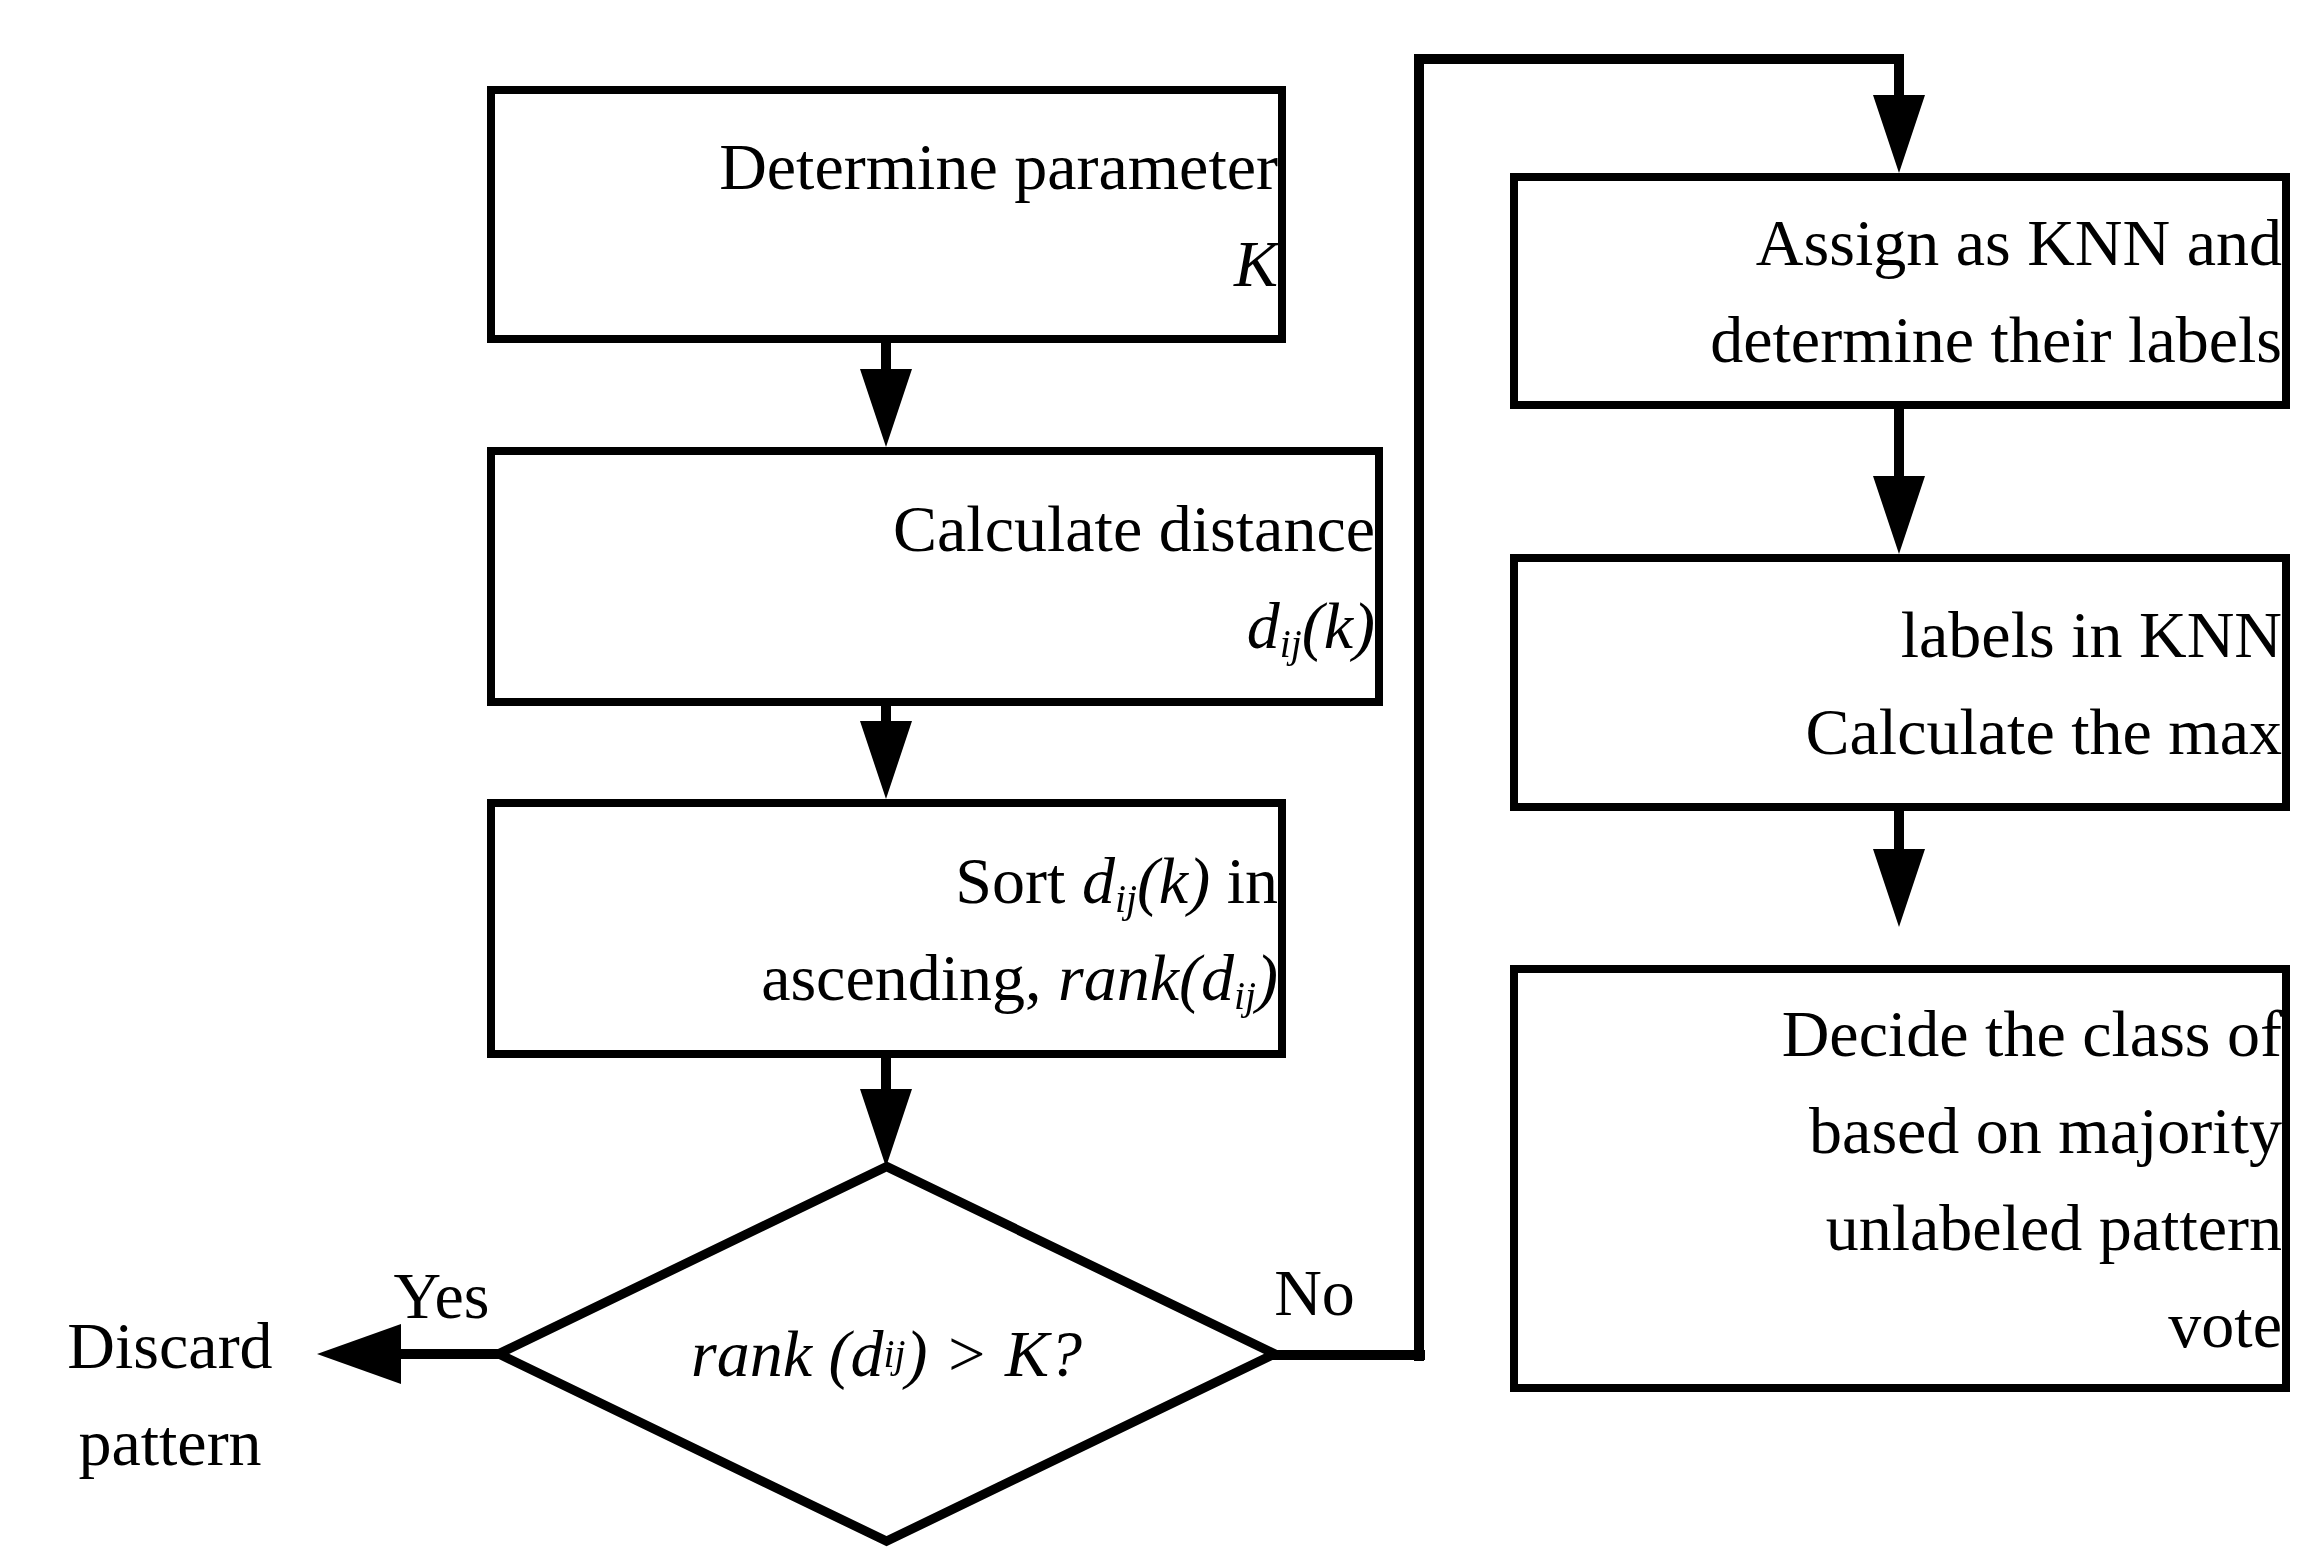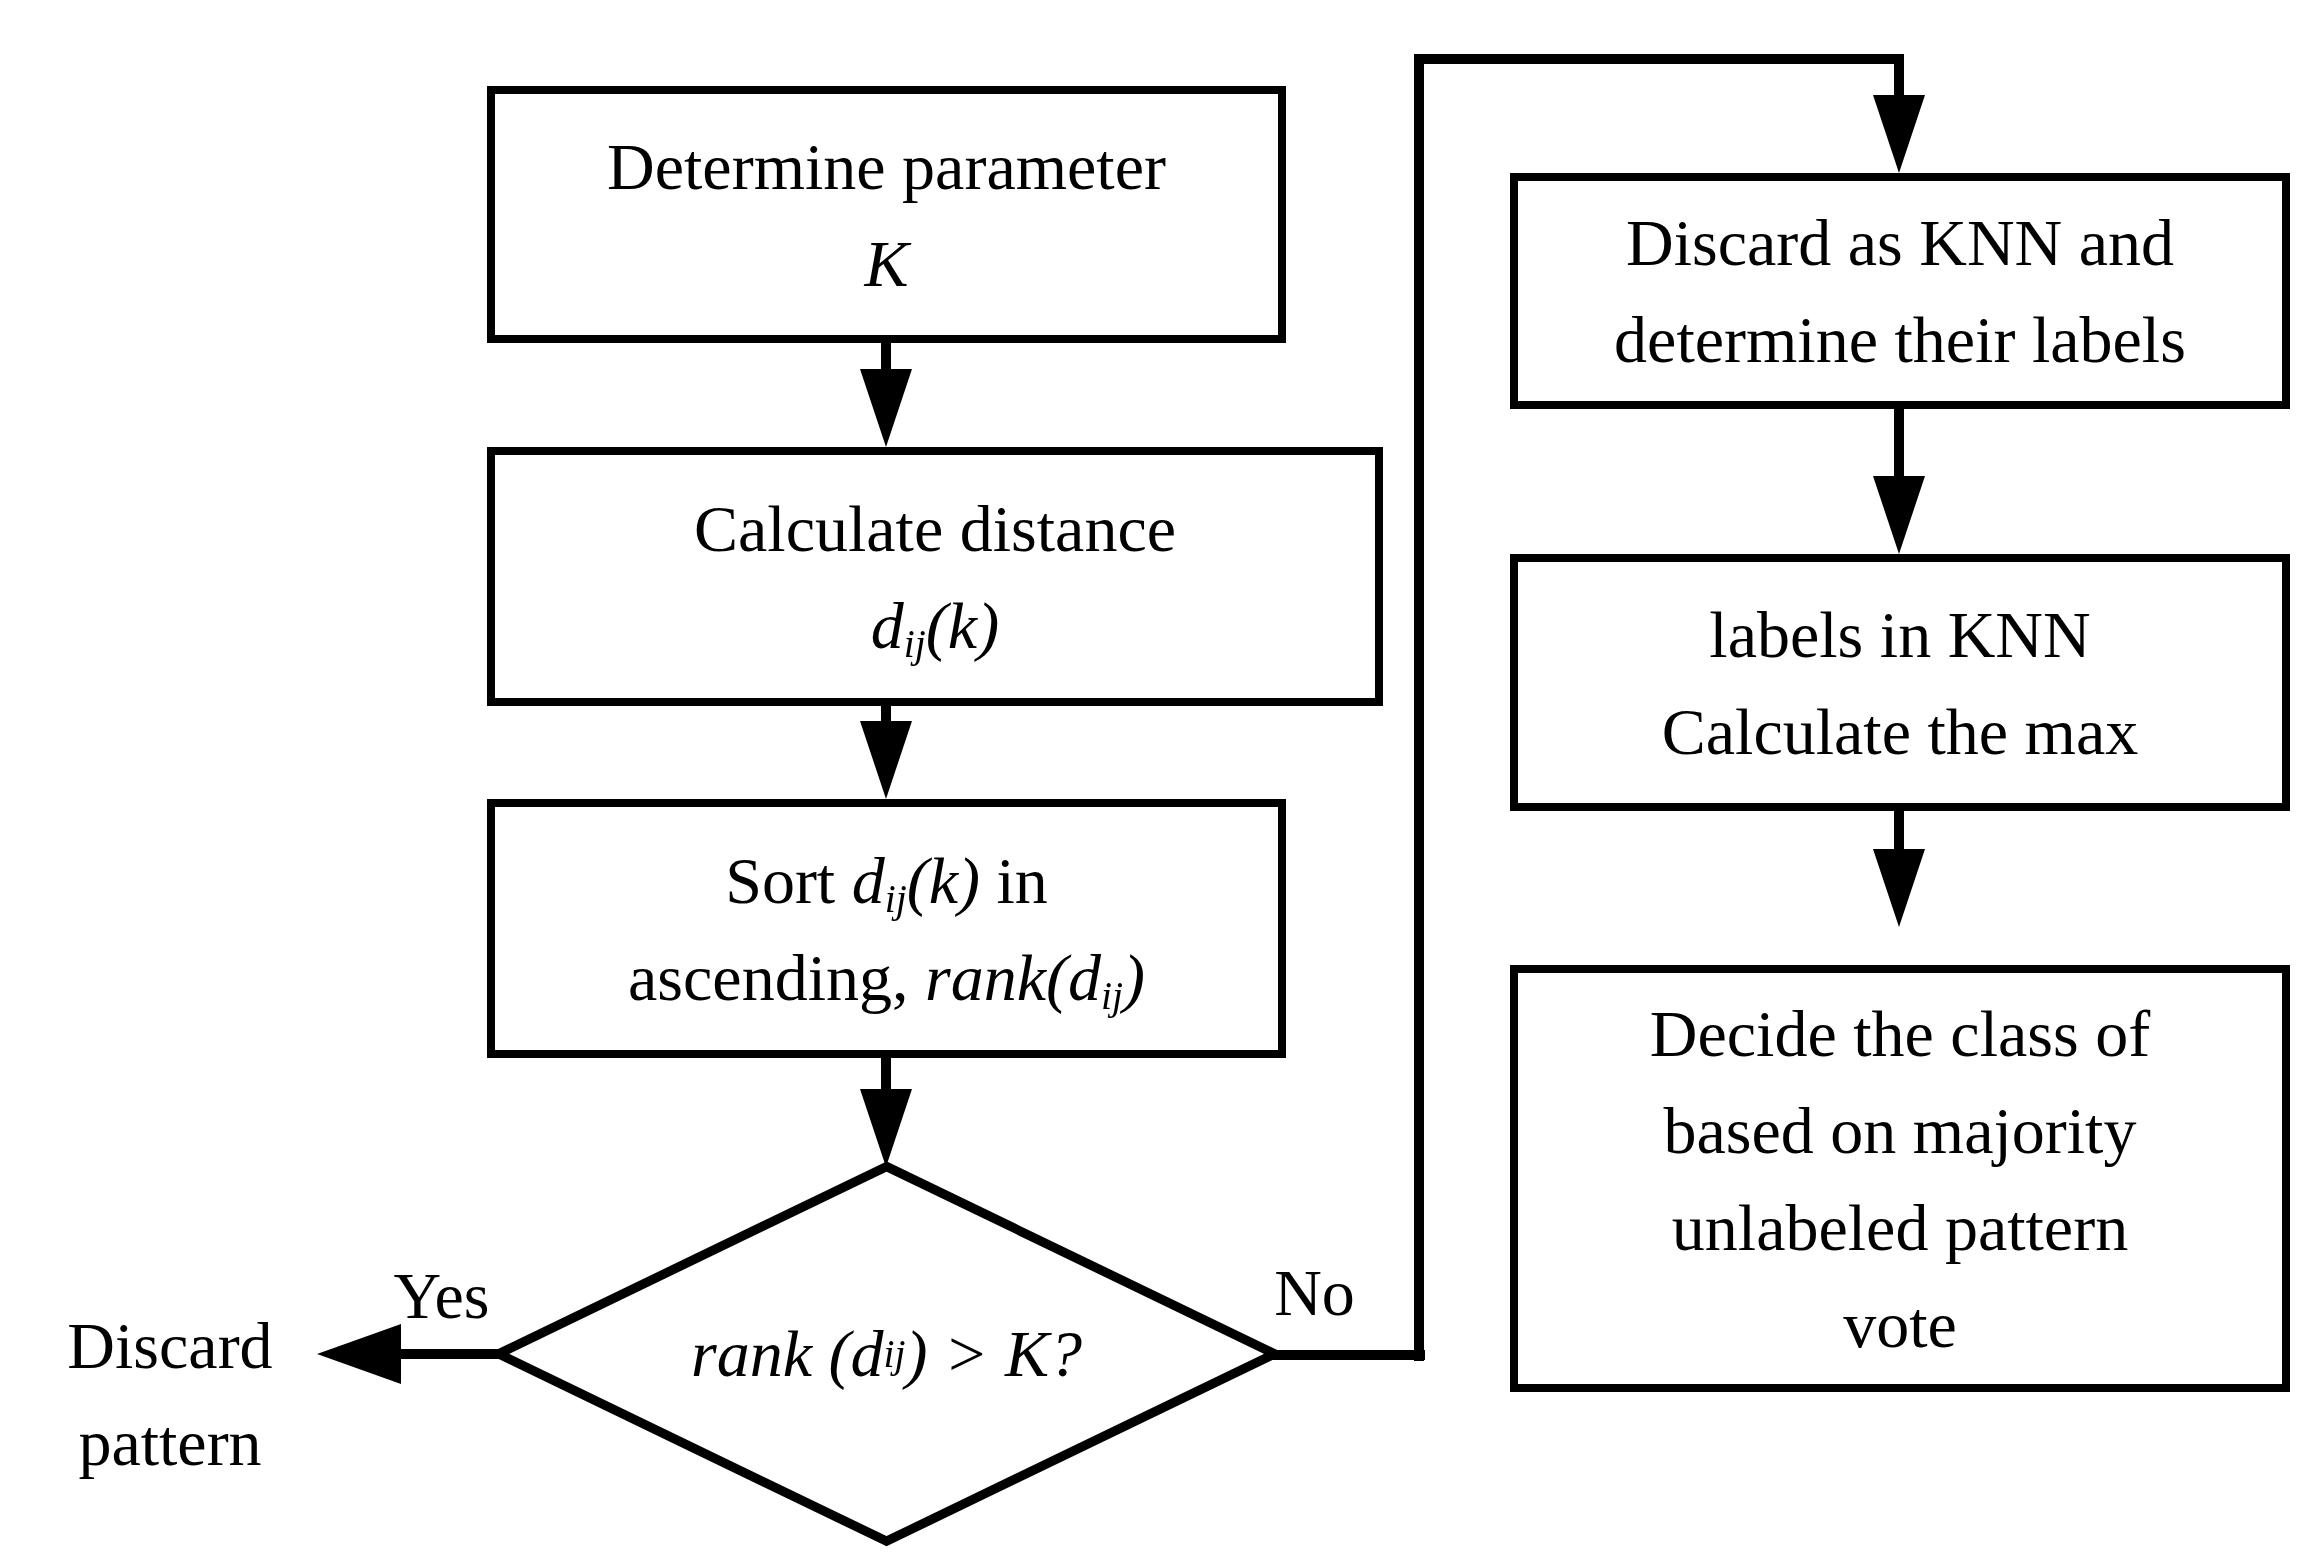--- a/index.html
+++ b/index.html
@@ -13,21 +13,21 @@
     font-family: "Liberation Serif", serif;
     color: #000000;
   }
   .box {
     position: absolute;
     background: #ffffff;
     border: 8.6px solid #000000;
     display: flex;
     flex-direction: column;
     justify-content: center;
-    align-items: center;
+    align-items: flex-end;
     text-align: center;
     font-size: 66px;
     line-height: 97px;
     white-space: nowrap;
   }
   .line { position: absolute; background: #000000; }
   .ah-down {
     position: absolute; width: 0; height: 0;
     border-left: 26px solid transparent;
     border-right: 26px solid transparent;
@@ -117,21 +117,21 @@
   </div>
 
   <div class="line" style="left:1269px; top:1350px; width:156px; height:10.4px;"></div>
   <div class="line" style="left:1414px; top:54px; width:10.4px; height:1307px;"></div>
   <div class="line" style="left:1414px; top:54px; width:490px; height:10.4px;"></div>
   <div class="line" style="left:1894px; top:54px; width:10.4px; height:45px;"></div>
   <div class="ah-down" style="left:1873px; top:95px;"></div>
   <div class="lbl" style="left:1228px; top:1257px; width:173px;">No</div>
 
   <div class="box" style="left:1510px; top:173px; width:780px; height:236px;">
-    <div>Discard as KNN and</div>
+    <div>Assign as KNN and</div>
     <div>determine their labels</div>
   </div>
 
   <div class="box" style="left:1510px; top:554px; width:780px; height:257px;">
     <div>labels in KNN</div>
     <div>Calculate the max</div>
   </div>
 
   <div class="box" style="left:1510px; top:927px; width:780px; height:427px;margin-top:38px;">
     <div>Decide the class of</div>

